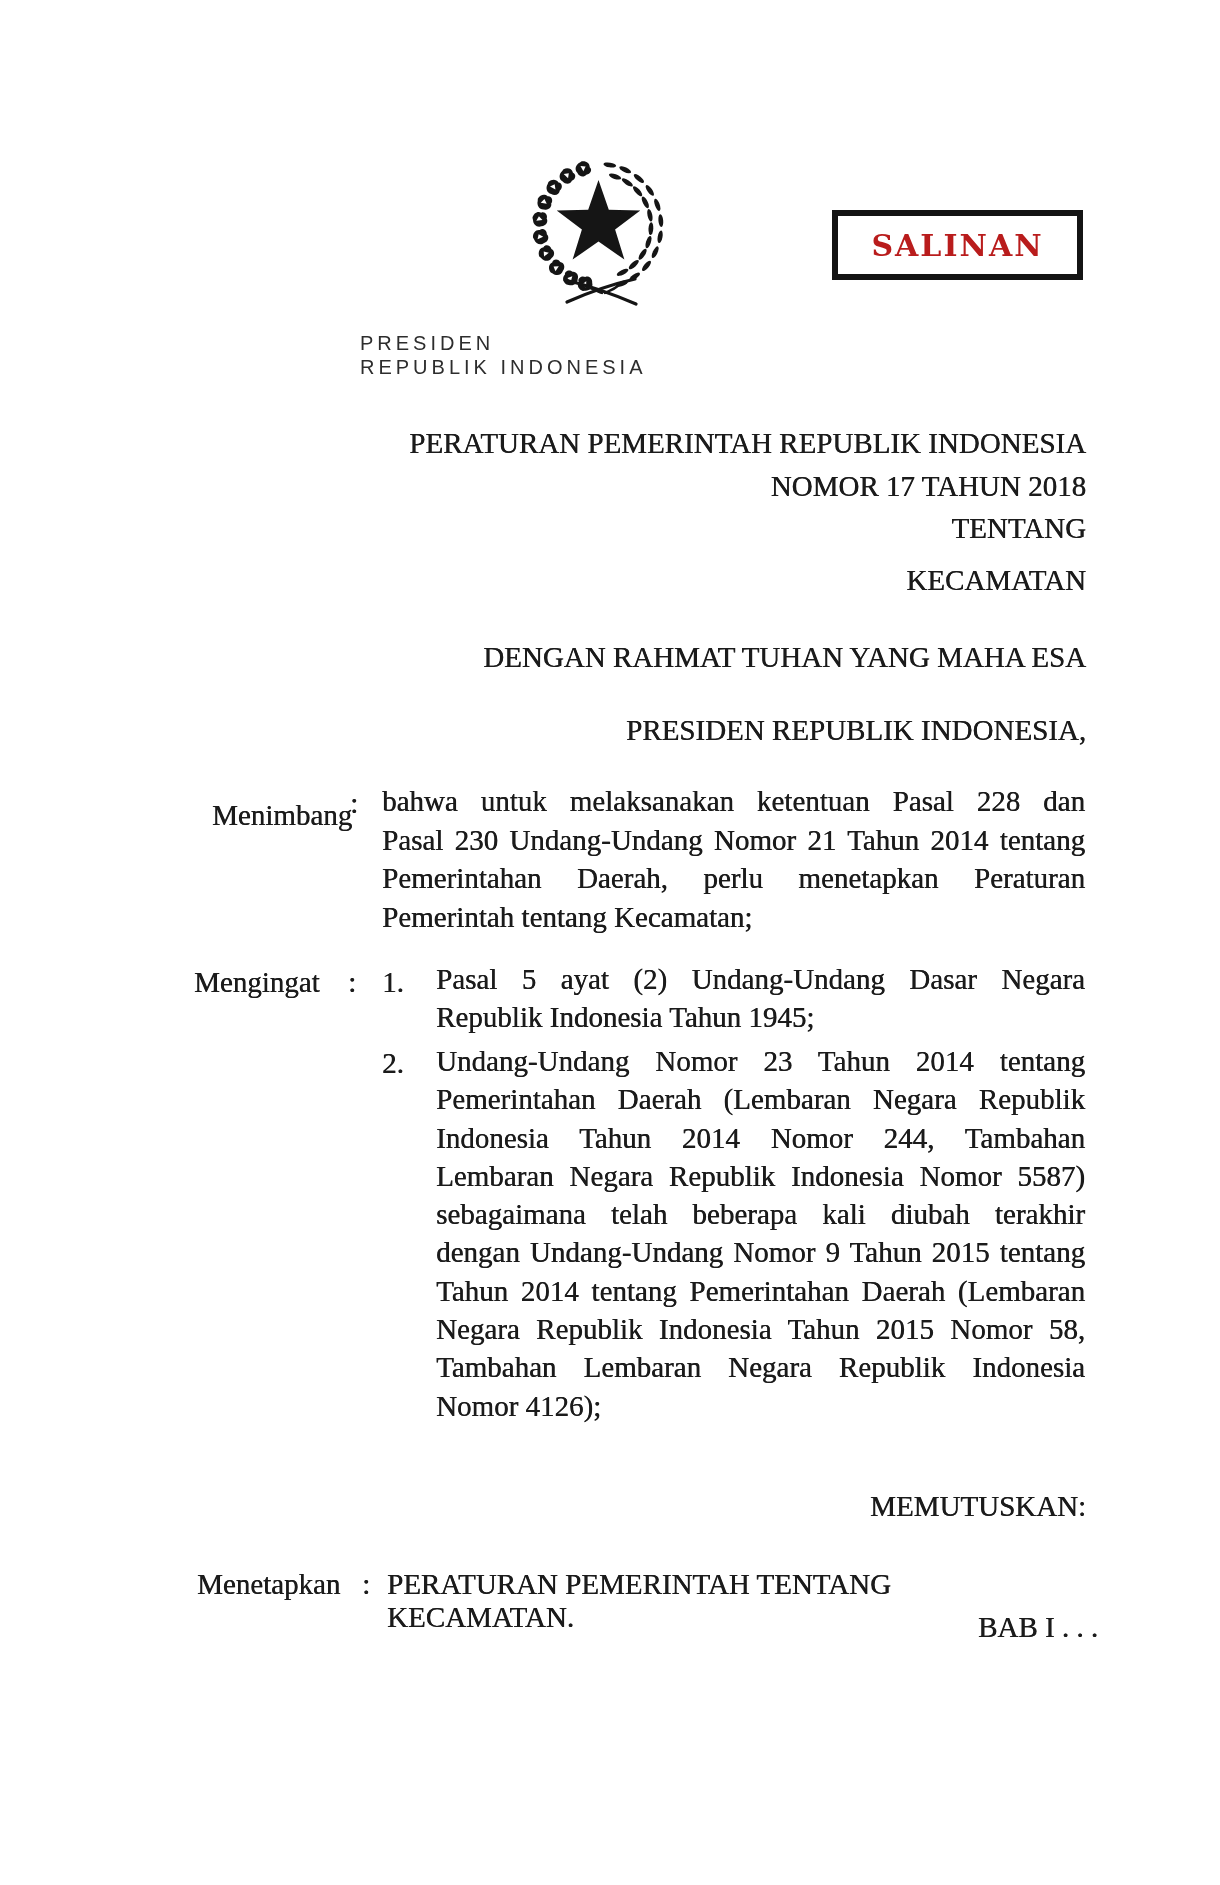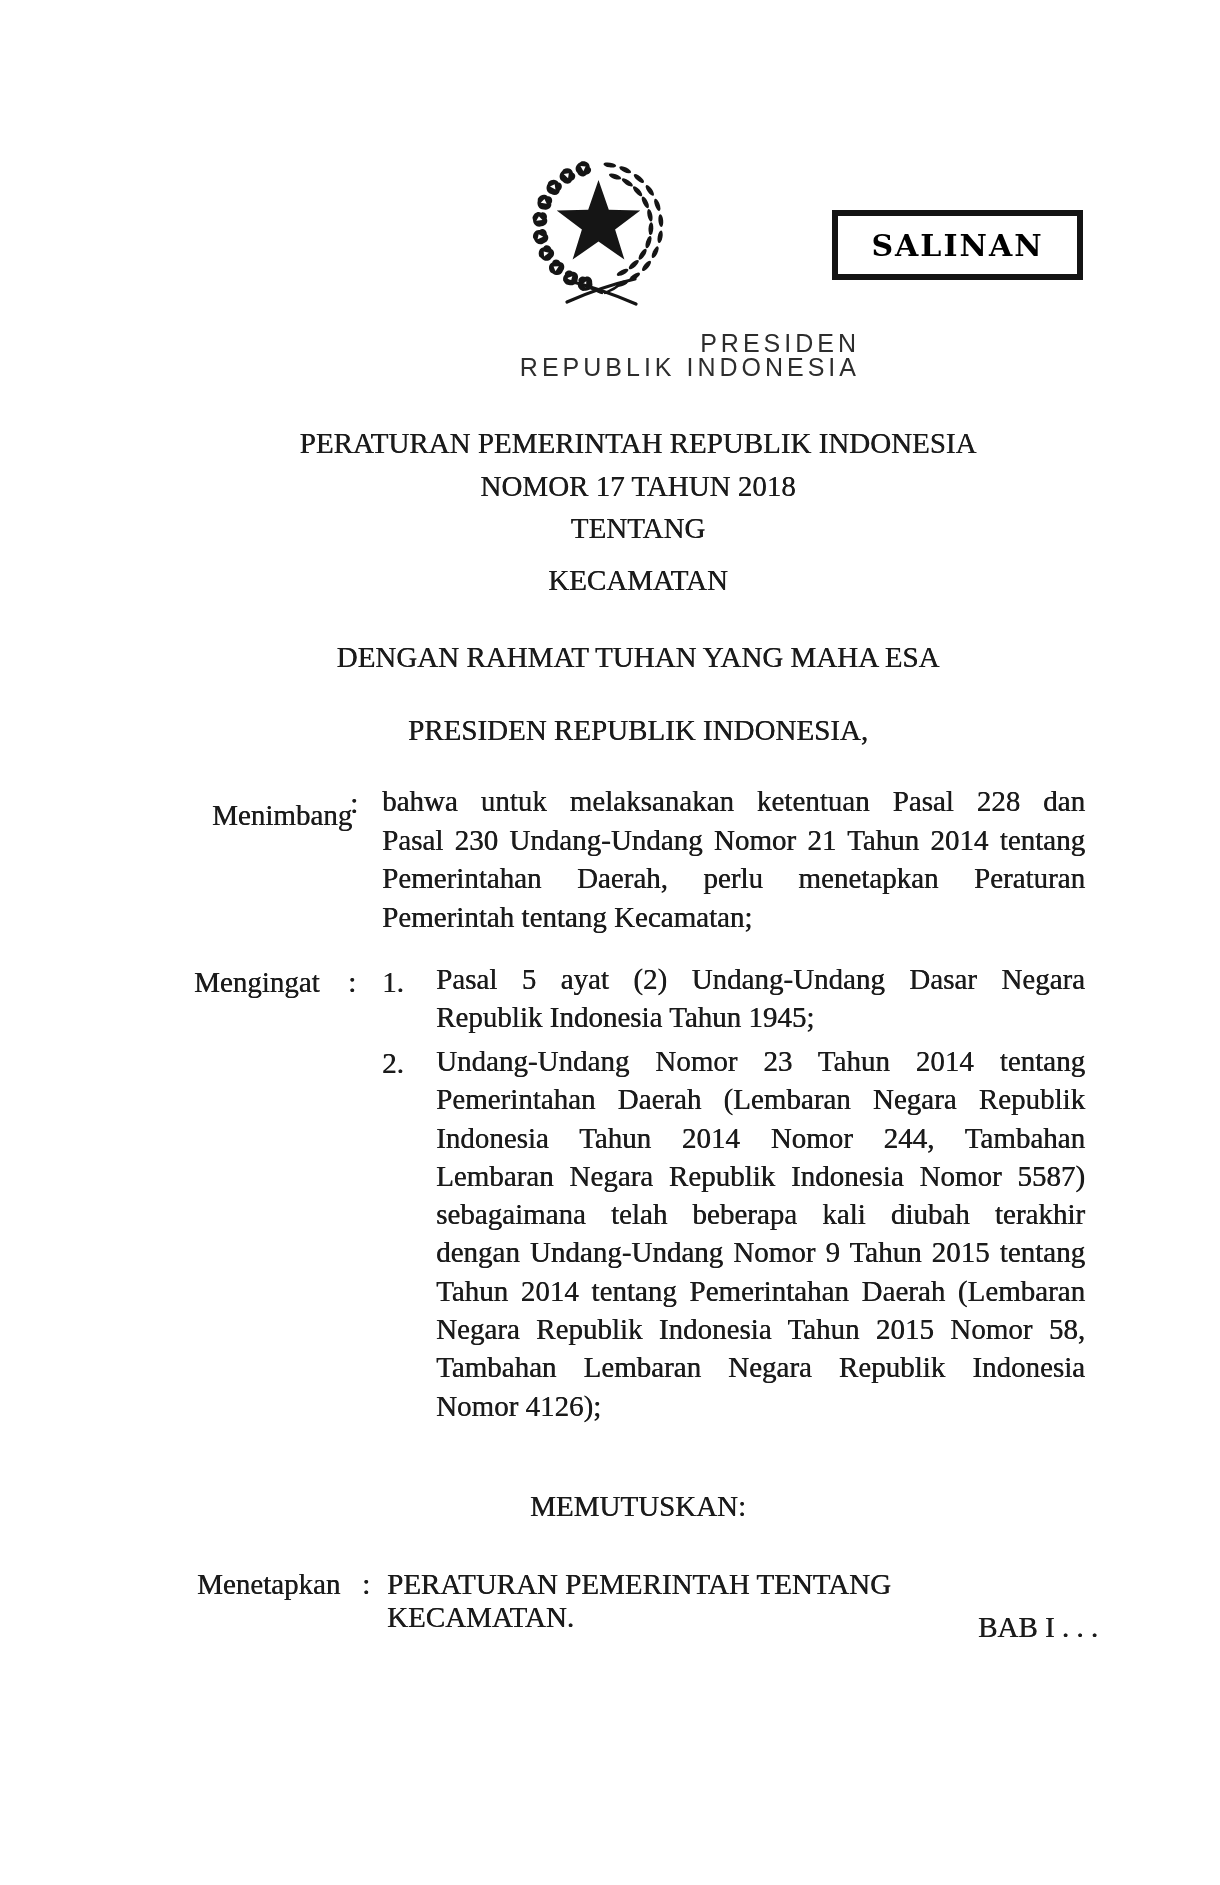--- a/index.html
+++ b/index.html
@@ -4,35 +4,35 @@
 <style>
   html,body{margin:0;padding:0;background:#e8e8e8;}
   .page{
     position:relative;width:1220px;height:1885px;background:#ffffff;
     margin:0 auto;overflow:hidden;
     font-family:"Liberation Serif",serif;color:#1b1b1b;
   }
   .abs{position:absolute;}
   .serif{font-family:"Liberation Serif",serif;font-size:29px;color:#1b1b1b;
          text-shadow:0.4px 0 0 currentColor;}
-  .center{text-align:center;}
+  .center{text-align:right;}
   .col{left:190px;width:896px;}
   .jl{text-align:justify;text-align-last:justify;}
   .ll{text-align:left;}
   .letterhead{
-    font-family:"Liberation Sans",sans-serif;font-size:25px;color:#2d2d2d;
-    letter-spacing:4px;text-align:right;line-height:24px;
+    font-family:"Liberation Sans",sans-serif;font-size:20px;color:#2d2d2d;
+    letter-spacing:4px;text-align:left;line-height:24px;
   }
   .stamp-box{
     left:832px;top:210px;width:251px;height:70px;box-sizing:border-box;
     border:6px solid #141414;display:flex;align-items:center;justify-content:center;
   }
   .stamp-text{
     font-family:"DejaVu Serif",serif;font-weight:700;font-size:30px;
-    letter-spacing:2px;color:#000000;
+    letter-spacing:2px;color:#b91c1c;
   }
   .para{line-height:38.6px;}
   .para2{line-height:37.5px;}
   .para3{line-height:38.3px;}
   .pre{white-space:pre-wrap;}
   svg .ink{fill:#151515;}
 </style>
 </head>
 <body>
 

